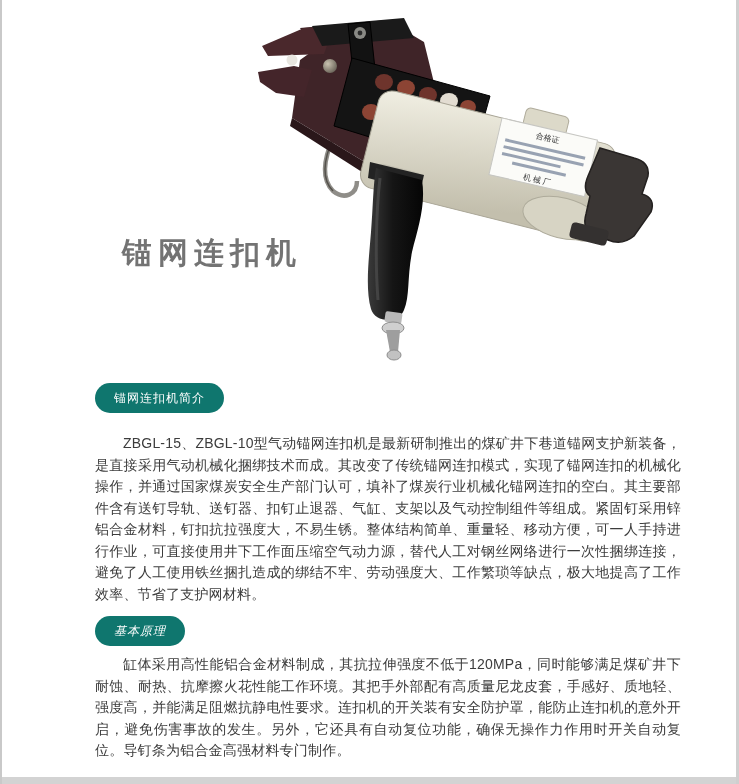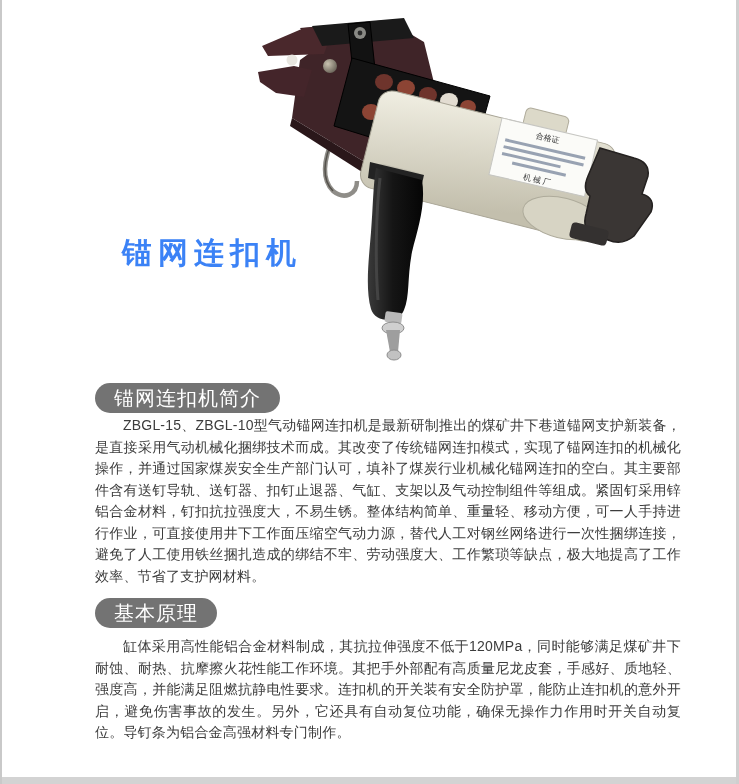--- a/index.html
+++ b/index.html
@@ -4,30 +4,30 @@
 <style>
   html,body{margin:0;padding:0;background:#ffffff;}
   .page{
     position:relative;width:739px;height:784px;background:#ffffff;overflow:hidden;
     font-family:"Liberation Sans","DejaVu Sans",sans-serif;
     border-left:2px solid #c9c9c9;border-right:3px solid #cfcfcf;box-sizing:border-box;
   }
   .photo-wrap{position:absolute;left:170px;top:0;width:570px;height:380px;}
   .product-title{
     position:absolute;left:120px;top:233px;
-    font-size:30px;font-weight:bold;letter-spacing:6px;color:#3b82f6;
+    font-size:30px;font-weight:bold;letter-spacing:6px;color:#737373;
   }
   .content{position:absolute;left:0;top:383px;width:739px;}
   .badge{
-    display:inline-block;margin-left:93px;background:#737373;color:#ffffff;
-    font-size:20px;line-height:16px;padding:7px 19px;border-radius:16px;letter-spacing:1px;
+    display:inline-block;margin-left:93px;background:#0f766e;color:#ffffff;
+    font-size:12px;line-height:16px;padding:7px 19px;border-radius:16px;letter-spacing:1px;
   }
-  .badge.b2{margin-top:11px;}
+  .badge.b2{margin-top:11px;font-style:italic;}
   .para{
-    width:586px;margin:2px 60px 0 93px;
+    width:586px;margin:20px 60px 0 93px;
     font-size:14px;line-height:21.5px;color:#3c3c3c;
     text-align:justify;text-indent:2em;letter-spacing:0.2px;
   }
   .para.tight{margin-top:8px;}
   .bottom-bar{position:absolute;left:0;bottom:0;width:739px;height:7px;background:#d3d3d3;}
   .lbl-line{fill:#98a2b2;}
 </style>
 </head>
 <body>
 

